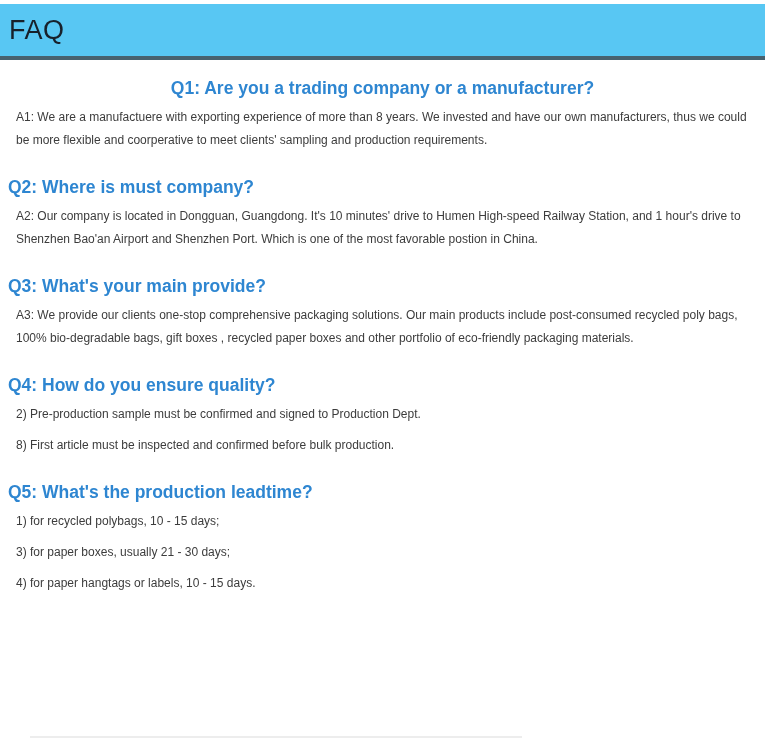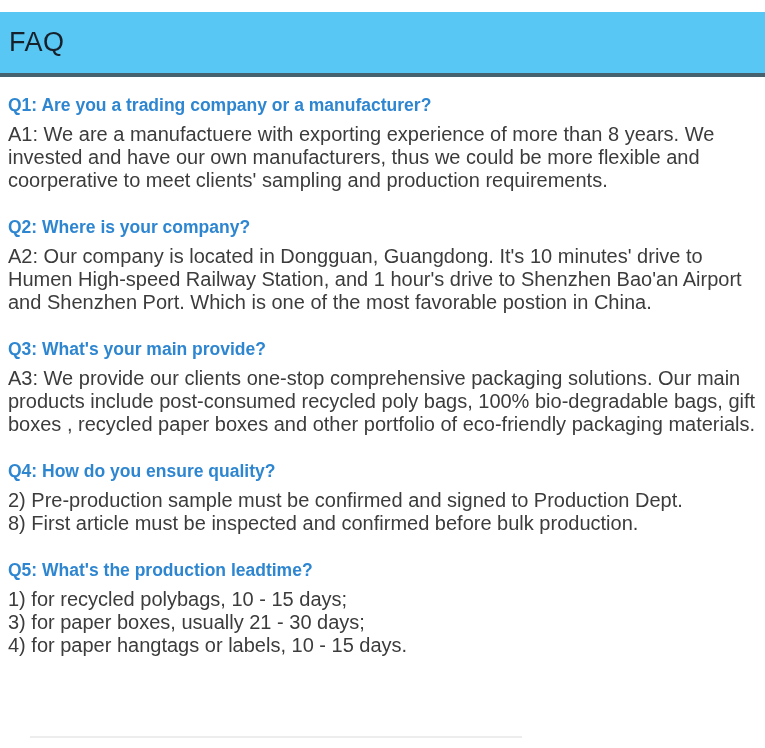--- a/index.html
+++ b/index.html
@@ -12,23 +12,23 @@
   *{box-sizing:border-box;}
   html,body{margin:0;padding:0;}
   body{
     width:765px;height:748px;
     background:#ffffff;
     font-family:"Liberation Sans","DejaVu Sans",sans-serif;
     overflow:hidden;
     position:relative;
   }
   .faq-header{
-    margin-top:12px;
+    margin-top:4px;
     width:765px;
-    height:65px;
+    height:56px;
     background:var(--header-bg);
     border-bottom:4px solid var(--header-border);
     display:flex;
     align-items:center;
     padding:16px 9px;
   }
   .faq-header .title{
     font-size:27px;
     font-weight:400;
     color:var(--title-text);
@@ -39,26 +39,27 @@
   }
   .faq-item .q{
     font-size:17.5px;
     line-height:19px;
     font-weight:bold;
     color:var(--question-blue);
     margin:26px 0 8px 0;
   }
   .faq-item:first-child .q{
     margin-top:19px;
+    text-align:center;
   }
   .faq-item .a{
-    font-size:20px;
+    font-size:12px;
     line-height:23px;
     color:var(--body-text);
-    margin:0;
+    margin:8px;
     max-width:749px;
   }
   .cutoff-line{
     position:absolute;
     left:30px;
     top:736px;
     width:492px;
     height:2px;
     background:#ededed;
   }
@@ -71,21 +72,21 @@
 </header>
 
 <main>
 
   <section class="faq-item">
     <h2 class="q">Q1: Are you a trading company or a manufacturer?</h2>
     <p class="a">A1: We are a manufactuere with exporting experience of more than 8 years. We invested and have our own manufacturers, thus we could be more flexible and coorperative to meet clients' sampling and production requirements.</p>
   </section>
 
   <section class="faq-item">
-    <h2 class="q">Q2: Where is your company?</h2>
+    <h2 class="q">Q2: Where is must company?</h2>
     <p class="a">A2: Our company is located in Dongguan, Guangdong. It's 10 minutes' drive to Humen High-speed Railway Station, and 1 hour's drive to Shenzhen Bao'an Airport and Shenzhen Port. Which is one of the most favorable postion in China.</p>
   </section>
 
   <section class="faq-item">
     <h2 class="q">Q3: What's your main provide?</h2>
     <p class="a">A3: We provide our clients one-stop comprehensive packaging solutions. Our main products include post-consumed recycled poly bags, 100% bio-degradable bags, gift boxes , recycled paper boxes and other portfolio of eco-friendly packaging materials.</p>
   </section>
 
   <section class="faq-item">
     <h2 class="q">Q4: How do you ensure quality?</h2>

